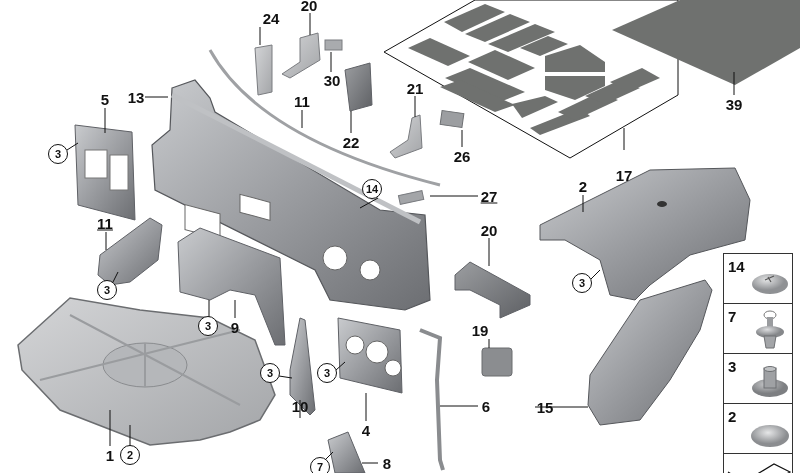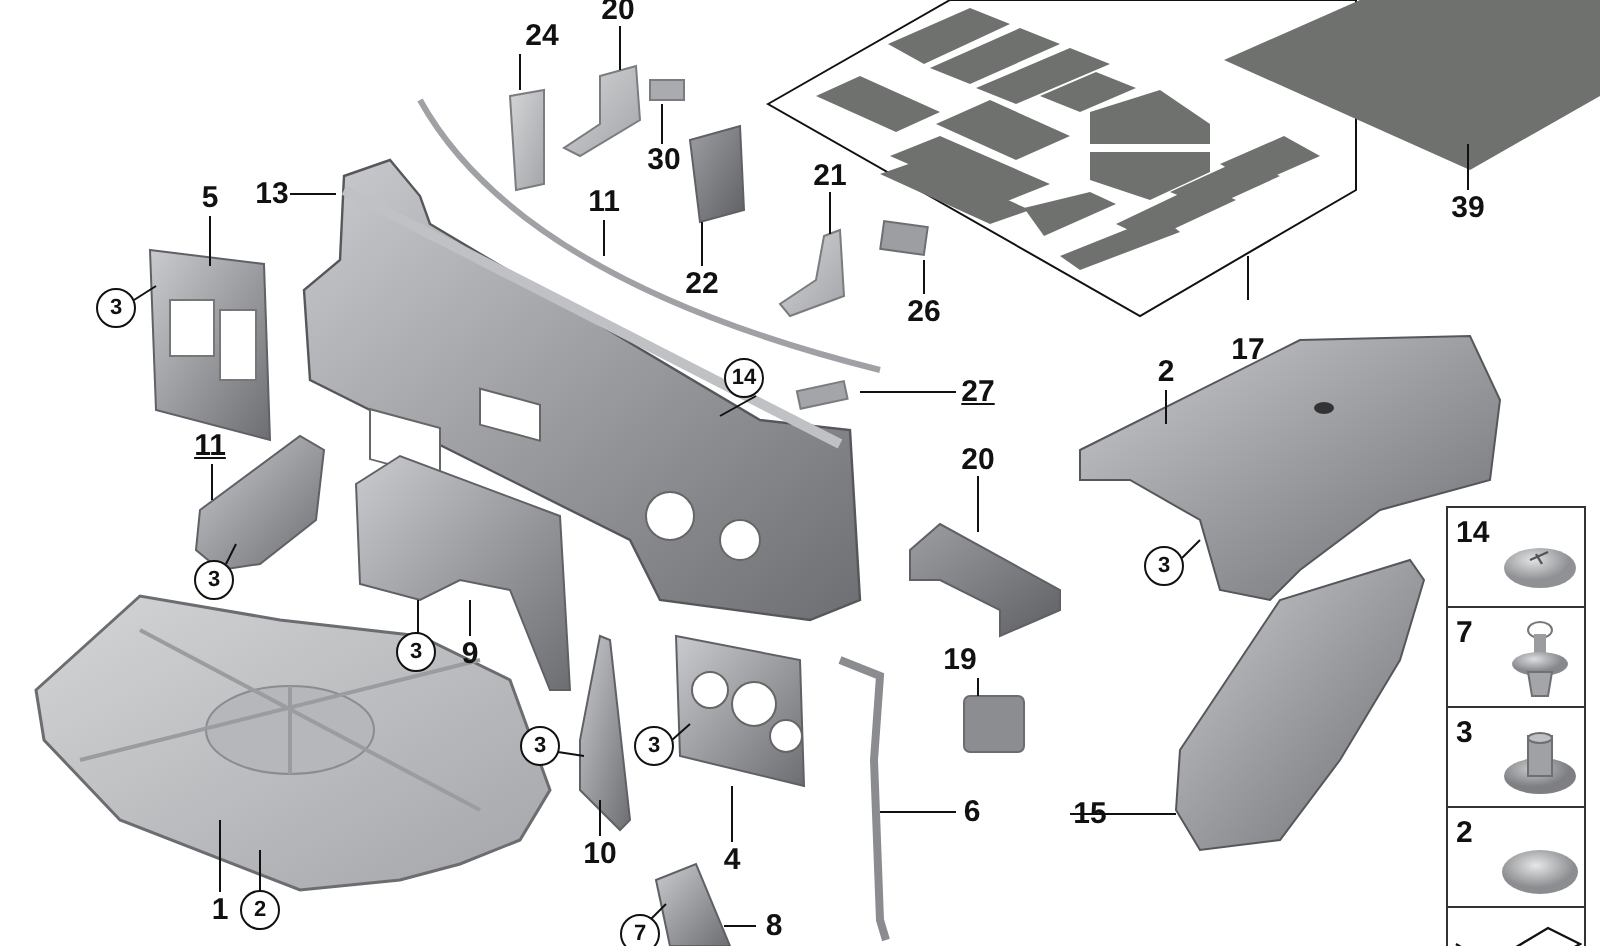--- a/index.html
+++ b/index.html
@@ -192,21 +192,21 @@
     <div class="lbl" style="left: 624px; top: 175px;">17</div>
     <div class="lbl" style="left: 734px; top: 104px;">39</div>
     <div class="lbl" style="left: 489px; top: 196px; text-decoration: underline;">27</div>
     <div class="lbl" style="left: 583px; top: 186px;">2</div>
     <div class="lbl" style="left: 489px; top: 230px;">20</div>
     <div class="lbl" style="left: 105px; top: 223px; text-decoration: underline;">11</div>
     <div class="lbl" style="left: 235px; top: 327px;">9</div>
     <div class="lbl" style="left: 480px; top: 330px;">19</div>
     <div class="lbl" style="left: 486px; top: 406px;">6</div>
     <div class="lbl" style="left: 545px; top: 407px;">15</div>
-    <div class="lbl" style="left: 300px; top: 427px; text-align: center;">10</div>
+    <div class="lbl" style="left: 300px; top: 406px; text-align: center;">10</div>
     <div class="lbl" style="left: 366px; top: 430px;">4</div>
     <div class="lbl" style="left: 110px; top: 455px;">1</div>
     <div class="lbl" style="left: 387px; top: 463px;">8</div>
     <div class="circ" style="left: 58px; top: 154px;">3</div>
     <div class="circ" style="left: 372px; top: 189px;">14</div>
     <div class="circ" style="left: 107px; top: 290px;">3</div>
     <div class="circ" style="left: 208px; top: 326px;">3</div>
     <div class="circ" style="left: 270px; top: 373px;">3</div>
     <div class="circ" style="left: 327px; top: 373px;">3</div>
     <div class="circ" style="left: 582px; top: 283px;">3</div>

